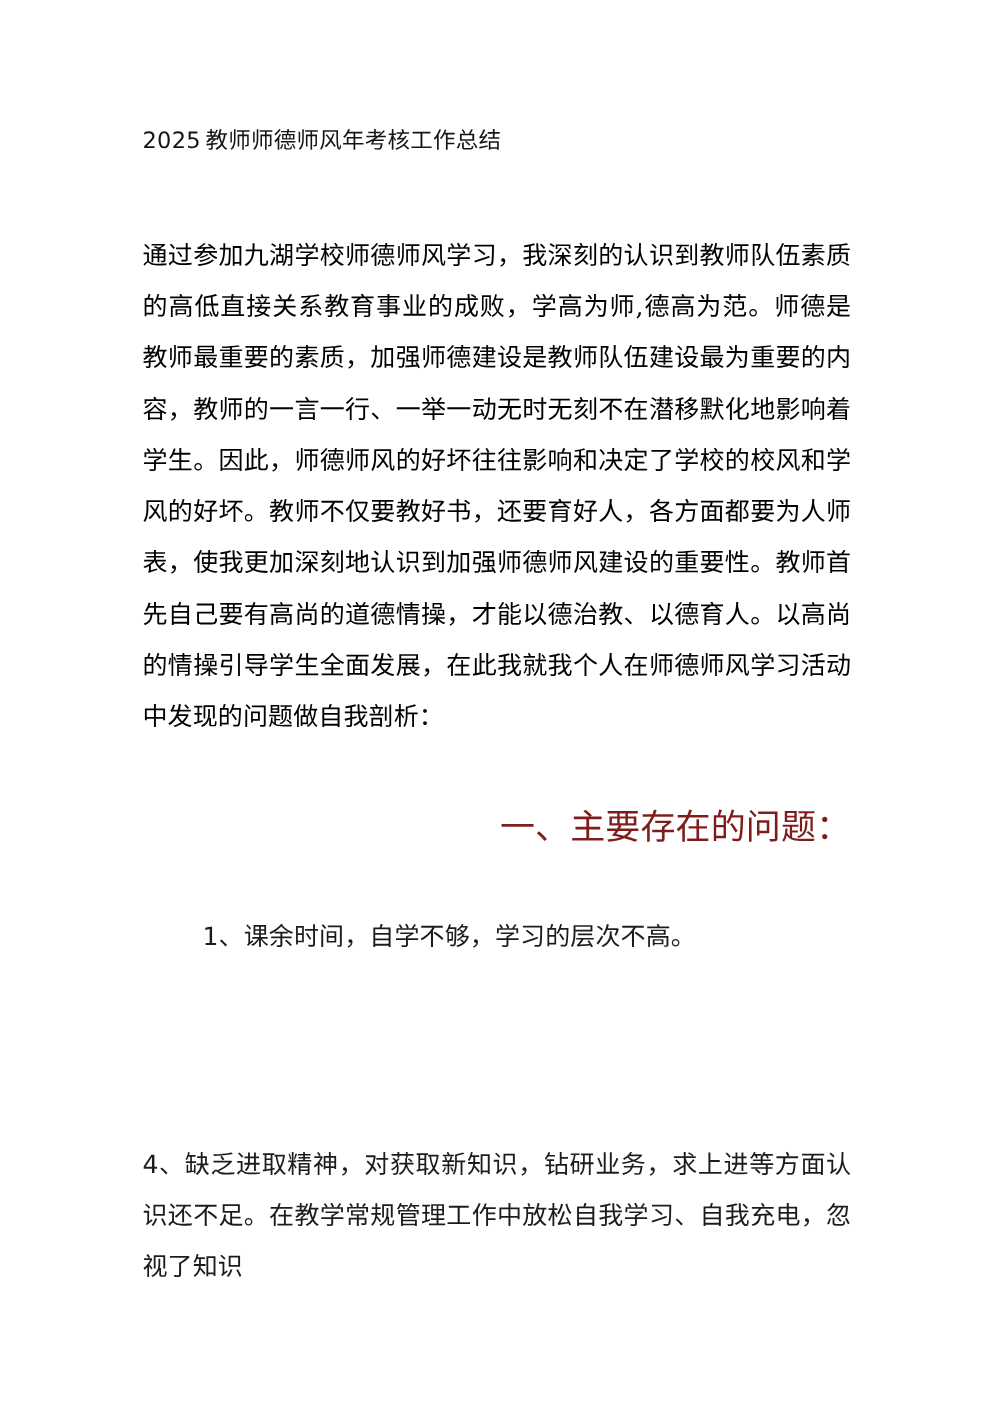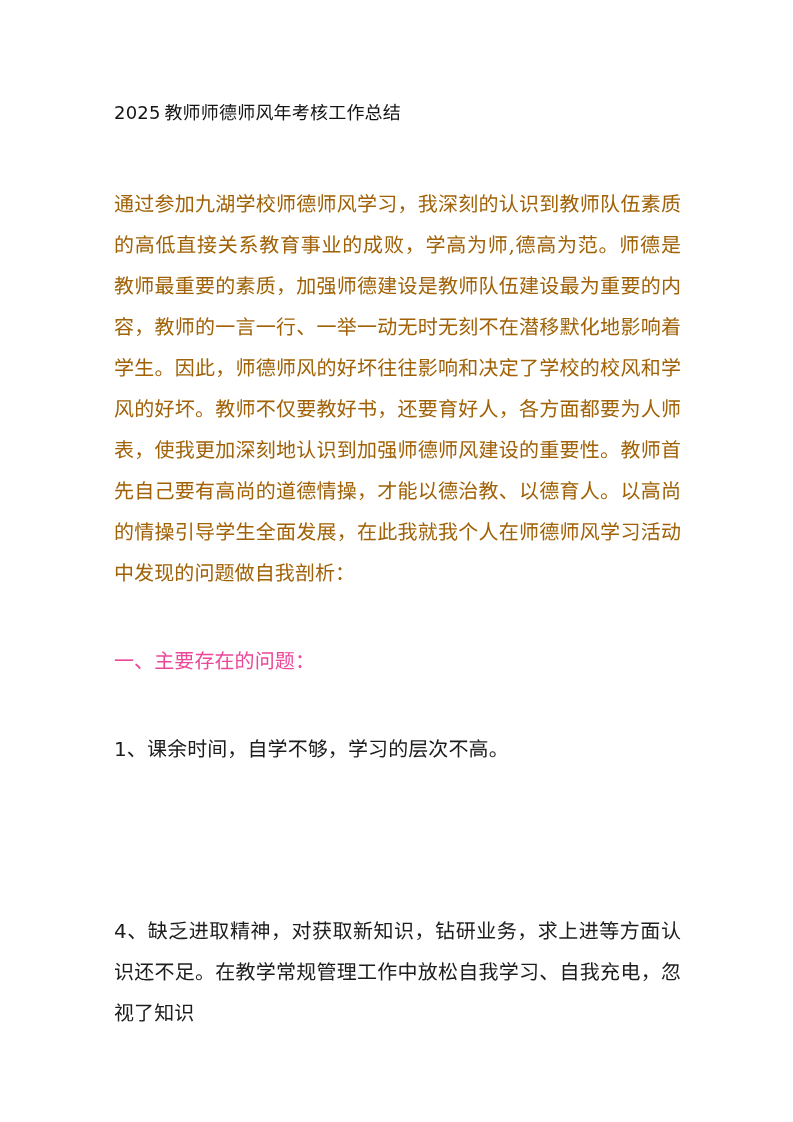--- a/index.html
+++ b/index.html
@@ -42,52 +42,53 @@
     white-space: nowrap;
   }
 
   .gap-after-title { height: 56px; }
   .gap-block       { height: 47px; }
 
   
   .para {
     font-size: 20px;
     line-height: 41px;
-    color: #a16207;
+    color: #000000;
     margin: 0;
     text-align: justify;
     text-justify: inter-character;
     letter-spacing: 0.1px;
     word-break: break-all;
   }
 
   
   .section-heading {
-    font-size: 20px;
+    font-size: 28px;
     line-height: 41px;
-    color: #ec4899;
+    color: #7f1d1d;
     margin: 0;
-    text-align: left;
+    text-align: right;
     letter-spacing: 0.1px;
   }
 
   
   .list-item {
     font-size: 20px;
     line-height: 41px;
     color: #1c1c1c;
     margin: 0;
     text-align: justify;
     text-justify: inter-character;
     letter-spacing: 0.1px;
     word-break: break-all;
   }
 
   .list-item.single {
     text-align: left;
+    margin-left: 48px;
   }
 
   
   .num, .doc-title {
     font-family: "DejaVu Sans", "Liberation Sans", sans-serif;
   }
   .doc-title .cjk {
     font-family: "DejaVu Serif", "Liberation Serif", serif;
   }
   .list-item .cjk, .para .cjk {

